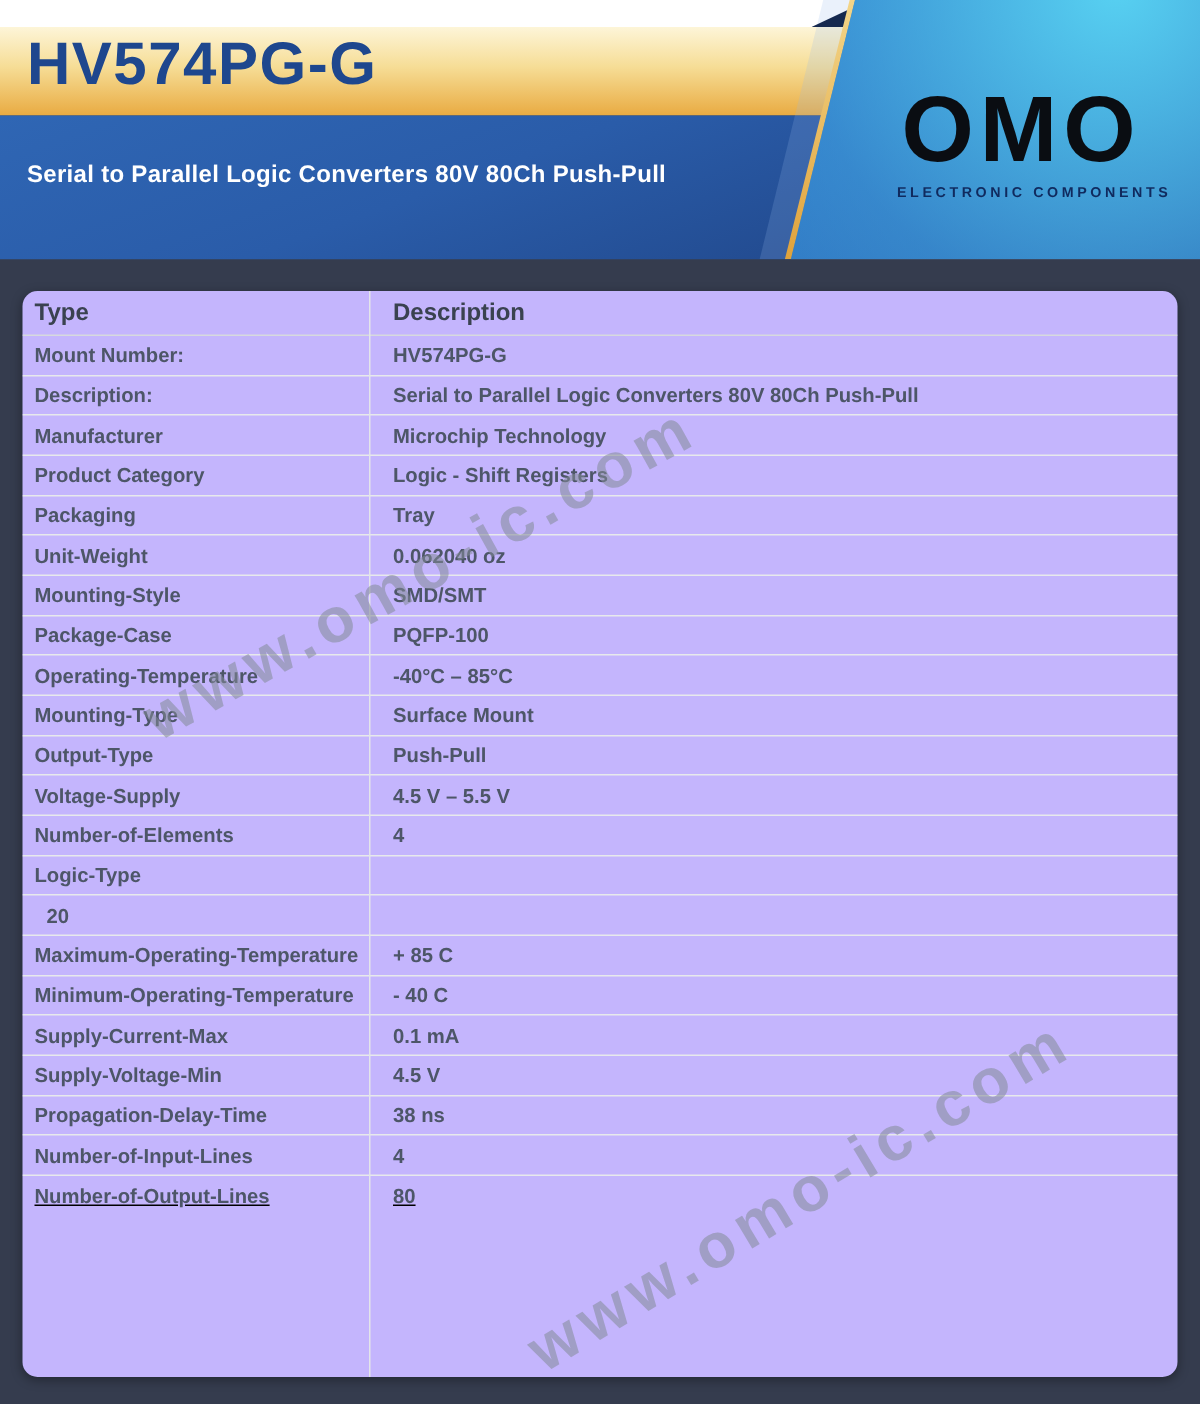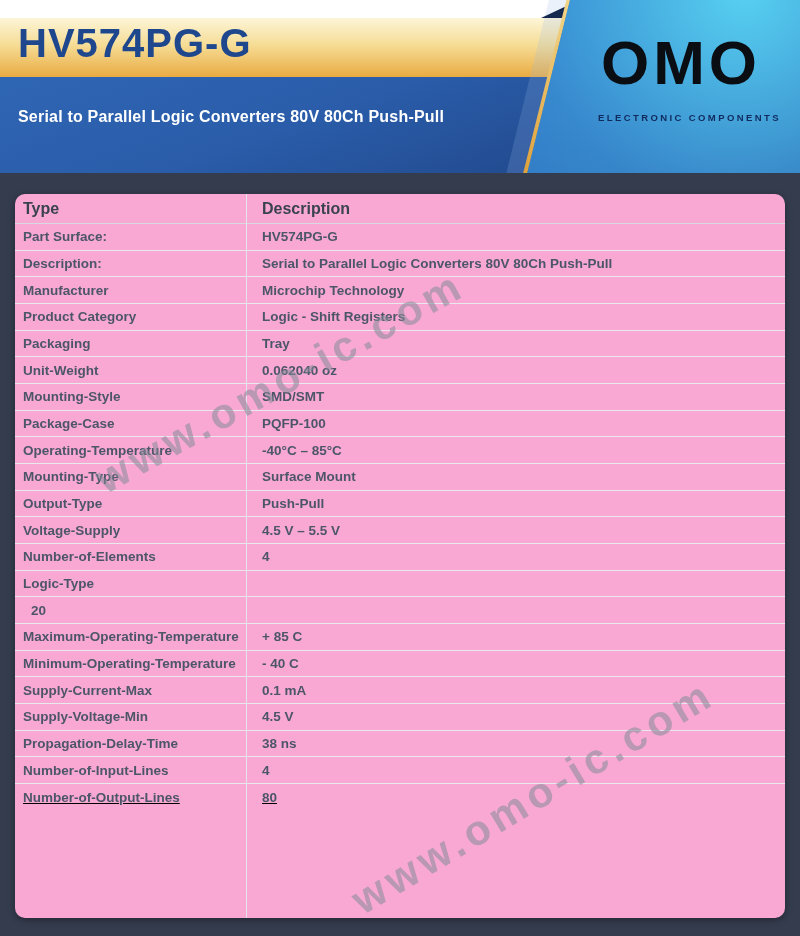--- a/index.html
+++ b/index.html
@@ -47,34 +47,34 @@
     background: linear-gradient(to bottom, #f3d588, #dfa23c);
     clip-path: polygon(70.8% 0, 100% 0, 100% 100%, 65.4% 100%);
   }
   .logo-panel {
     position: absolute; inset: 0; z-index: 6;
     background:
       radial-gradient(circle at 93% -5%, rgba(90,215,245,0.95) 0%, rgba(70,170,225,0.5) 28%, rgba(60,130,200,0.0) 58%),
       linear-gradient(135deg, #2b61ad 0%, #2a6fc4 55%, #2457a6 100%);
     clip-path: polygon(71.25% 0, 100% 0, 100% 100%, 65.9% 100%);
   }
-  .logo-block { position: absolute; left: 598px; top: 32px; width: 166px; text-align: center; z-index: 7; }
+  .logo-block { position: absolute; left: 598px; top: 56px; width: 166px; text-align: center; z-index: 7; }
   .logo-text {
     font-size: 62px; font-weight: 700; letter-spacing: 4px;
     color: #0a0d12; line-height: 1;
   }
   .logo-tagline {
-    margin-top: 18px; font-size: 9.5px; font-weight: 700;
+    margin-top: 5px; font-size: 9.5px; font-weight: 700;
     letter-spacing: 2.4px; color: #102a5e; white-space: nowrap;
   }
 
   
   .card {
     position: absolute; left: 15px; top: 194px; width: 770px; height: 724px;
-    background: #f9a8d4; border-radius: 10px;
+    background: #c4b5fd; border-radius: 10px;
     box-shadow: 0 2px 7px rgba(0,0,0,0.35);
     overflow: hidden;
   }
   .card::after { 
     content: ""; position: absolute; left: 231px; top: 0; bottom: 0;
     width: 1px; background: #e3e5e9;
   }
   .thead {
     display: flex; height: 30px; align-items: center;
     border-bottom: 1px solid #d6d9de;
@@ -121,21 +121,21 @@
 </div>
 
 <div class="card">
   <div class="thead">
     <div class="hcell hcell-type">Type</div>
     <div class="hcell hcell-desc">Description</div>
   </div>
   <div>
 
   <div class="trow">
-      <div class="tcell tcell-type">Part Surface:</div>
+      <div class="tcell tcell-type">Mount Number:</div>
       <div class="tcell tcell-desc">HV574PG-G</div>
     </div>
       <div class="trow">
       <div class="tcell tcell-type">Description:</div>
       <div class="tcell tcell-desc">Serial to Parallel Logic Converters 80V 80Ch Push-Pull</div>
     </div>
       <div class="trow">
       <div class="tcell tcell-type">Manufacturer</div>
       <div class="tcell tcell-desc">Microchip Technology</div>
     </div>

